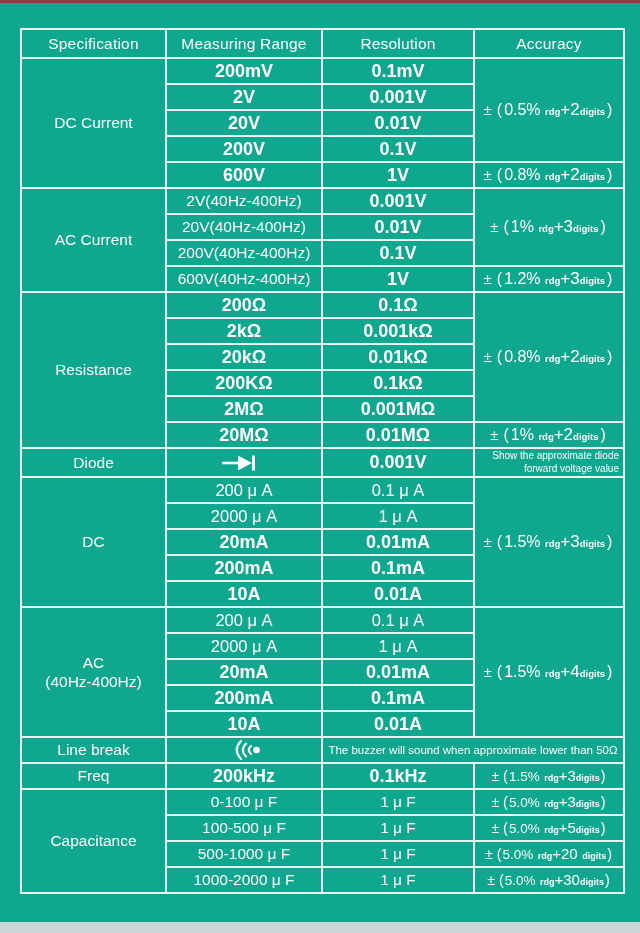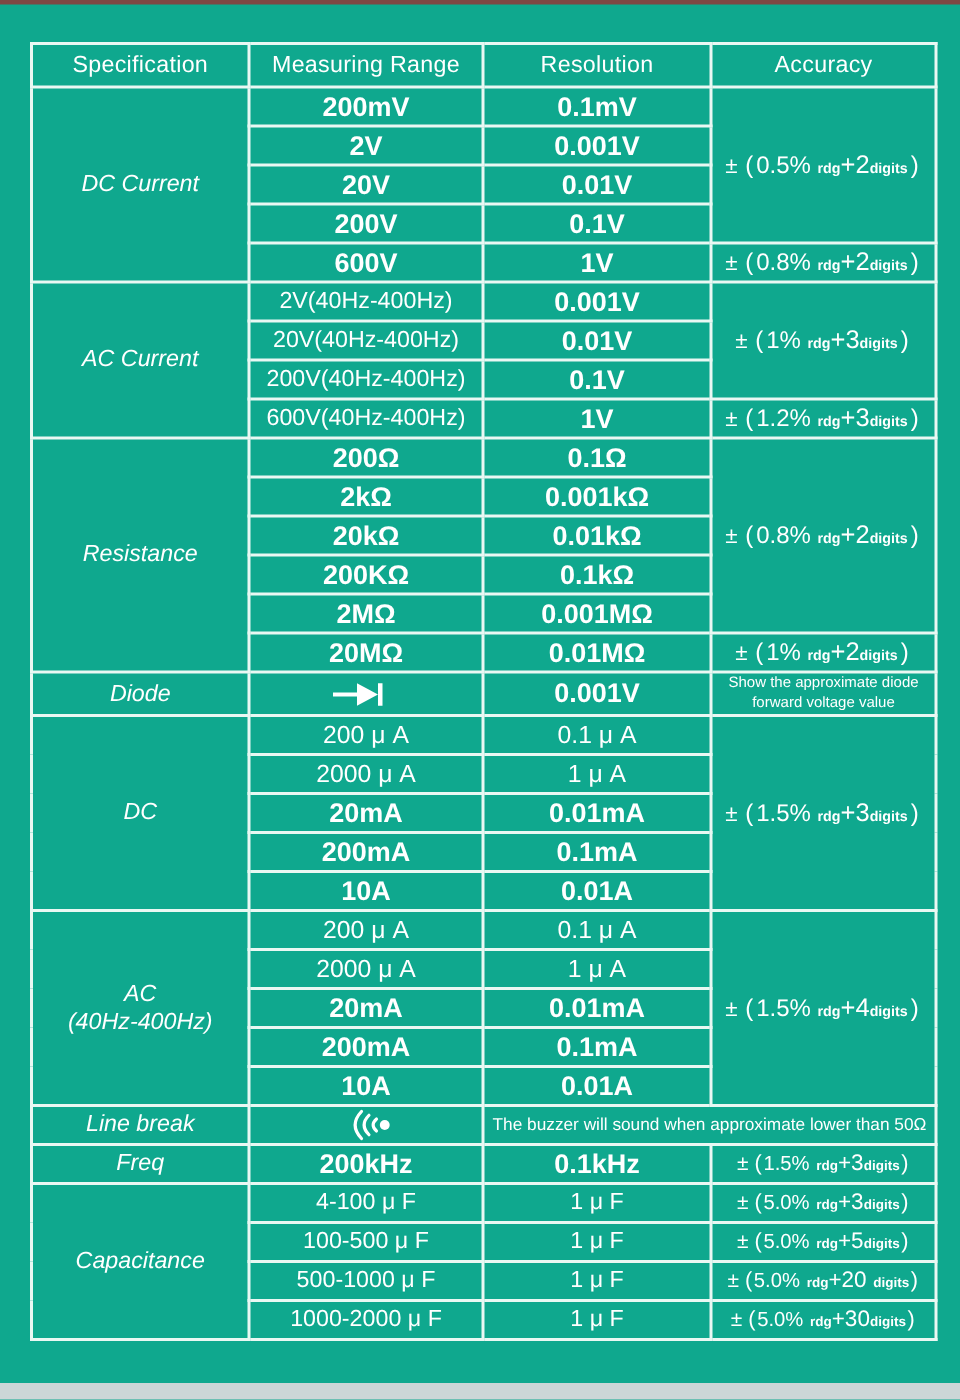--- a/index.html
+++ b/index.html
@@ -27,39 +27,39 @@
   th, td {
     border:2px solid #e9f8f3;
     text-align:center; vertical-align:middle;
     padding:0; overflow:hidden; white-space:nowrap;
     font-weight:400;
   }
   tr { height:26px; }
   tr.header-row { height:29px; }
   th { font-size:15.5px; letter-spacing:.2px; }
 
-  td.spec { font-size:15.5px;font-style:italic; }
+  td.spec { font-size:15.5px; }
   td.val { font-size:18px;font-weight:bold; }
   td.val-sm { font-size:15.5px; }
   td.val-md { font-size:16.5px; }
 
   td.acc { font-size:16px; }
   .acc .pm   { font-size:15px; margin-right:3px; }
   .acc .par  { font-size:16px; margin:0 2px; }
   .acc .pct  { font-size:16px; }
   .acc .num  { font-size:17px; }
   .acc .sub  { font-size:9.5px;font-weight:bold; }
   td.acc.sm .pm  { font-size:14px; }
   td.acc.sm .par { font-size:14.5px; margin:0 1px; }
   td.acc.sm .pct { font-size:13.5px; }
   td.acc.sm .num { font-size:15px; }
   td.acc.sm .sub { font-size:9px; }
 
   td.note {
-    font-size:10px; text-align:center; vertical-align:middle;
+    font-size:10px; text-align:right; vertical-align:middle;
     padding:1px 4px; white-space:normal; line-height:1.25;
   }
   td.buzz-note { font-size:11.5px; }
 
   .two-line span { display:block; line-height:1.25; }
   .icon-cell svg { display:block; margin:0 auto; }
 </style>
 </head>
 <body>
 
@@ -253,21 +253,21 @@
     <td class="spec">Freq</td>
     <td class="val">200kHz</td>
     <td class="val">0.1kHz</td>
     <td class="acc sm">
       <span class="pm">±</span><span class="par">(</span><span class="pct">1.5%</span> <span class="sub">rdg</span><span class="num">+3</span><span class="sub">digits</span><span class="par">)</span>
     </td>
   </tr>
 
   <tr>
     <td class="spec" rowspan="4">Capacitance</td>
-    <td class="val-sm">4-100 μ F</td>
+    <td class="val-sm">0-100 μ F</td>
     <td class="val-sm">1 μ F</td>
     <td class="acc sm">
       <span class="pm">±</span><span class="par">(</span><span class="pct">5.0%</span> <span class="sub">rdg</span><span class="num">+3</span><span class="sub">digits</span><span class="par">)</span>
     </td>
   </tr>
   <tr>
     <td class="val-sm">100-500 μ F</td>
     <td class="val-sm">1 μ F</td>
     <td class="acc sm">
       <span class="pm">±</span><span class="par">(</span><span class="pct">5.0%</span> <span class="sub">rdg</span><span class="num">+5</span><span class="sub">digits</span><span class="par">)</span>

